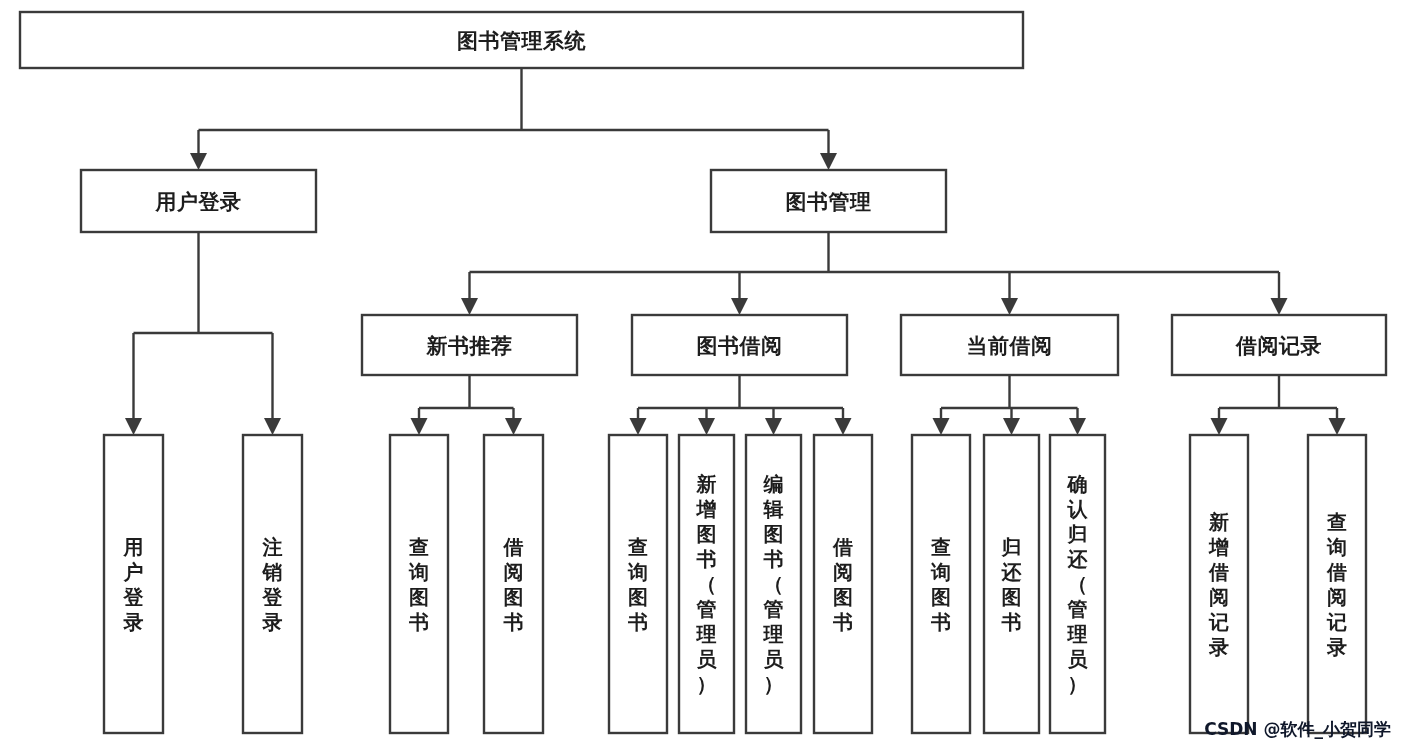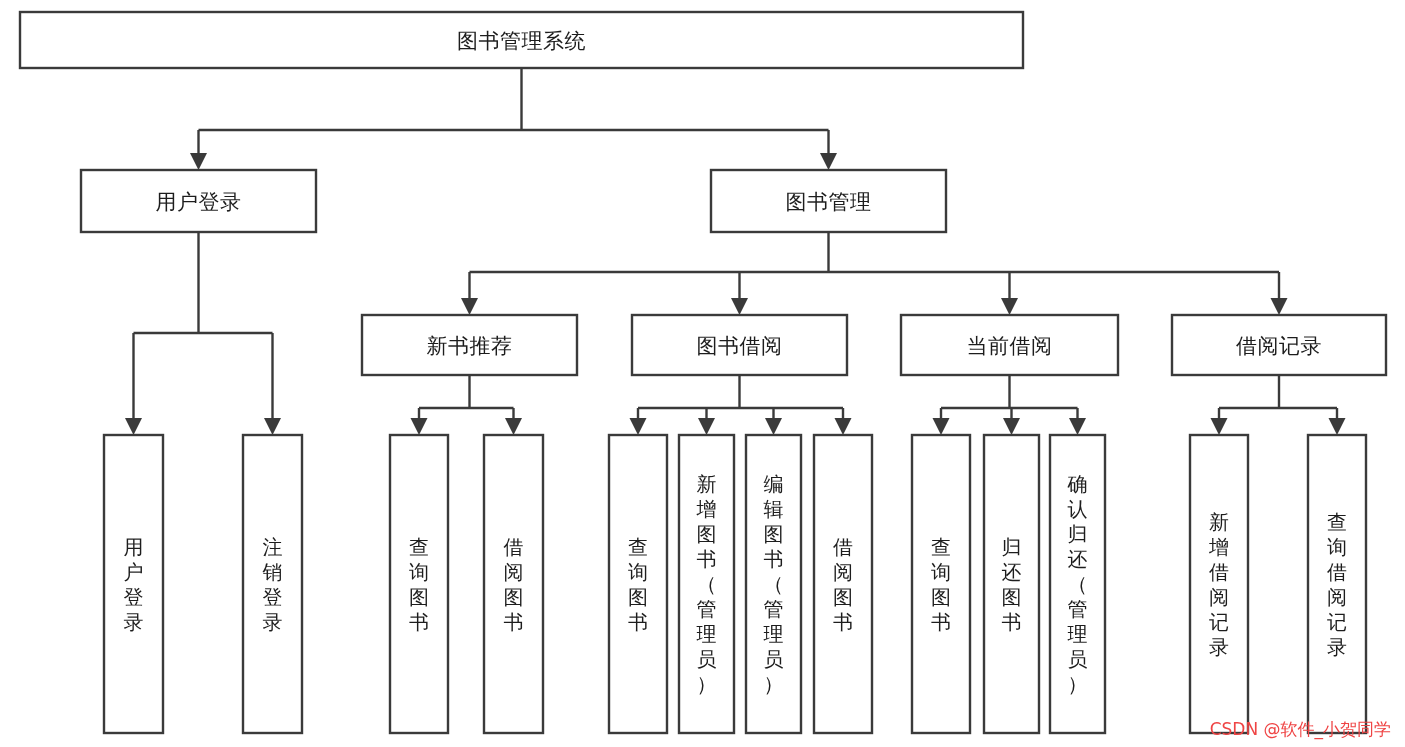--- a/index.html
+++ b/index.html
@@ -14,20 +14,21 @@
     position: relative;
     overflow: hidden;
     font-family: "DejaVu Sans", "Liberation Sans", sans-serif;
   }
   #diagram-root {
     position: absolute;
     left: 0;
     top: 0;
     width: 1405px;
     height: 747px;
+    font-weight: bold;
   }
   svg.flow {
     display: block;
     width: 1405px;
     height: 747px;
   }
   .node-rect {
     fill: #ffffff;
     stroke: #3a3a3a;
     stroke-width: 2.4;
@@ -56,21 +57,21 @@
     fill: #1d1d1d;
     text-anchor: middle;
     dominant-baseline: central;
   }
   .watermark {
     position: absolute;
     right: 14px;
     bottom: 6px;
     font-family: "DejaVu Sans", "Liberation Sans", sans-serif;
     font-size: 17px;
-    color: #ef4444;
+    color: #0f172a;
     white-space: nowrap;
     user-select: none;
   }
 </style>
 </head>
 <body>
 
 <div id="diagram-root">
   <svg class="flow" viewBox="0 0 1405 747" xmlns="http://www.w3.org/2000/svg">
     <g id="connector-layer">

